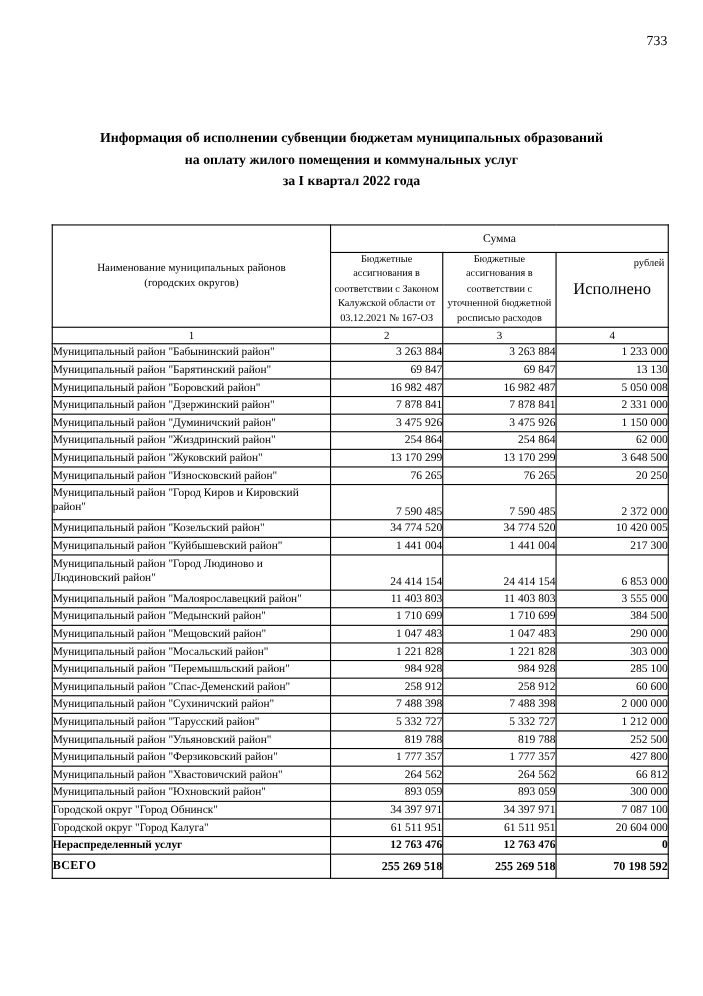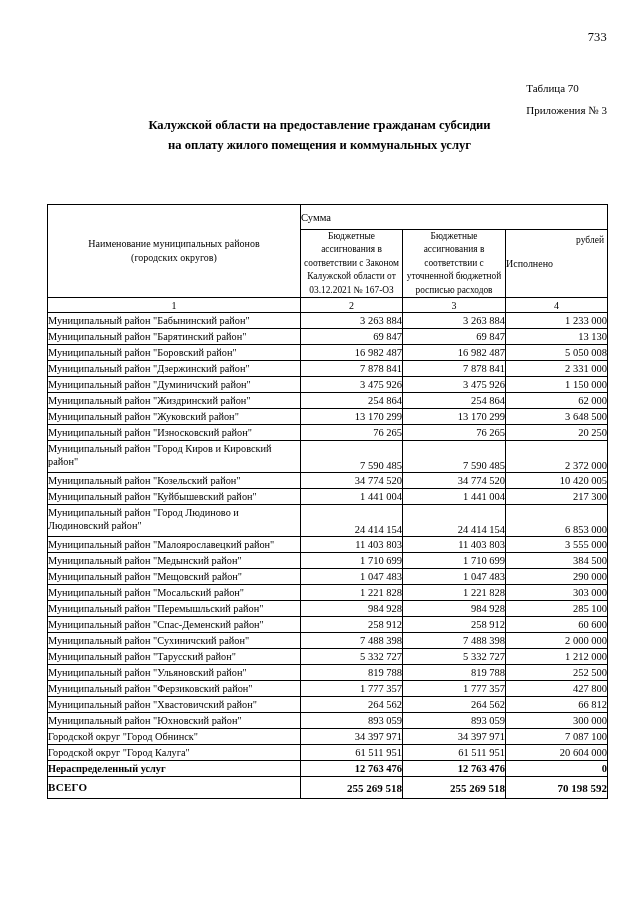--- a/index.html
+++ b/index.html
@@ -78,37 +78,39 @@
     padding: 0;
     vertical-align: middle;
     font-weight: normal;
   }
   col.c1 { width: 253px; }
   col.c2 { width: 102px; }
   col.c3 { width: 103px; }
   col.c4 { width: 102px; }
 
   .hd-sum {
+    text-align: center;
     height: 24px;
     font-size: 10.6px;
   }
   .hd-name {
     text-align: center;
     padding: 0 10px;
     font-size: 10px;
     line-height: 14px;
   }
   .hd-sub {
     text-align: center;
     padding: 2px 4px;
     font-size: 9.4px;
     line-height: 13.4px;
   }
   .hd-isp {
-    font-size: 10px;
+    text-align: center;
+    font-size: 15px;
   }
   .numrow td {
     text-align: center;
     height: 14px;
     font-size: 10px;
   }
 
   tr.data td { height: 15px; }
   td.nm {
     text-align: left;
@@ -139,28 +141,25 @@
     pointer-events: none;
   }
 </style>
 </head>
 <body>
 
 <div class="page">
 
   <div class="page-number">733</div>
 
-  <div class="doc-refs">
-    <div>Таблица 70</div>
-    <div>Приложения № 3</div>
-  </div>
 
   <div class="title-block">
-    <div class="tl">Калужской области на предоставление гражданам субсидии</div>
+    <div class="tl">Информация об исполнении субвенции  бюджетам муниципальных образований</div>
     <div class="tl">на оплату жилого помещения и коммунальных услуг</div>
+    <div class="tl">за I квартал 2022 года</div>
   </div>
 
   <div class="units">рублей</div>
 
   <div class="tbl-wrap">
     <table class="main">
       <colgroup>
         <col class="c1">
           <col class="c2">
           <col class="c3">

